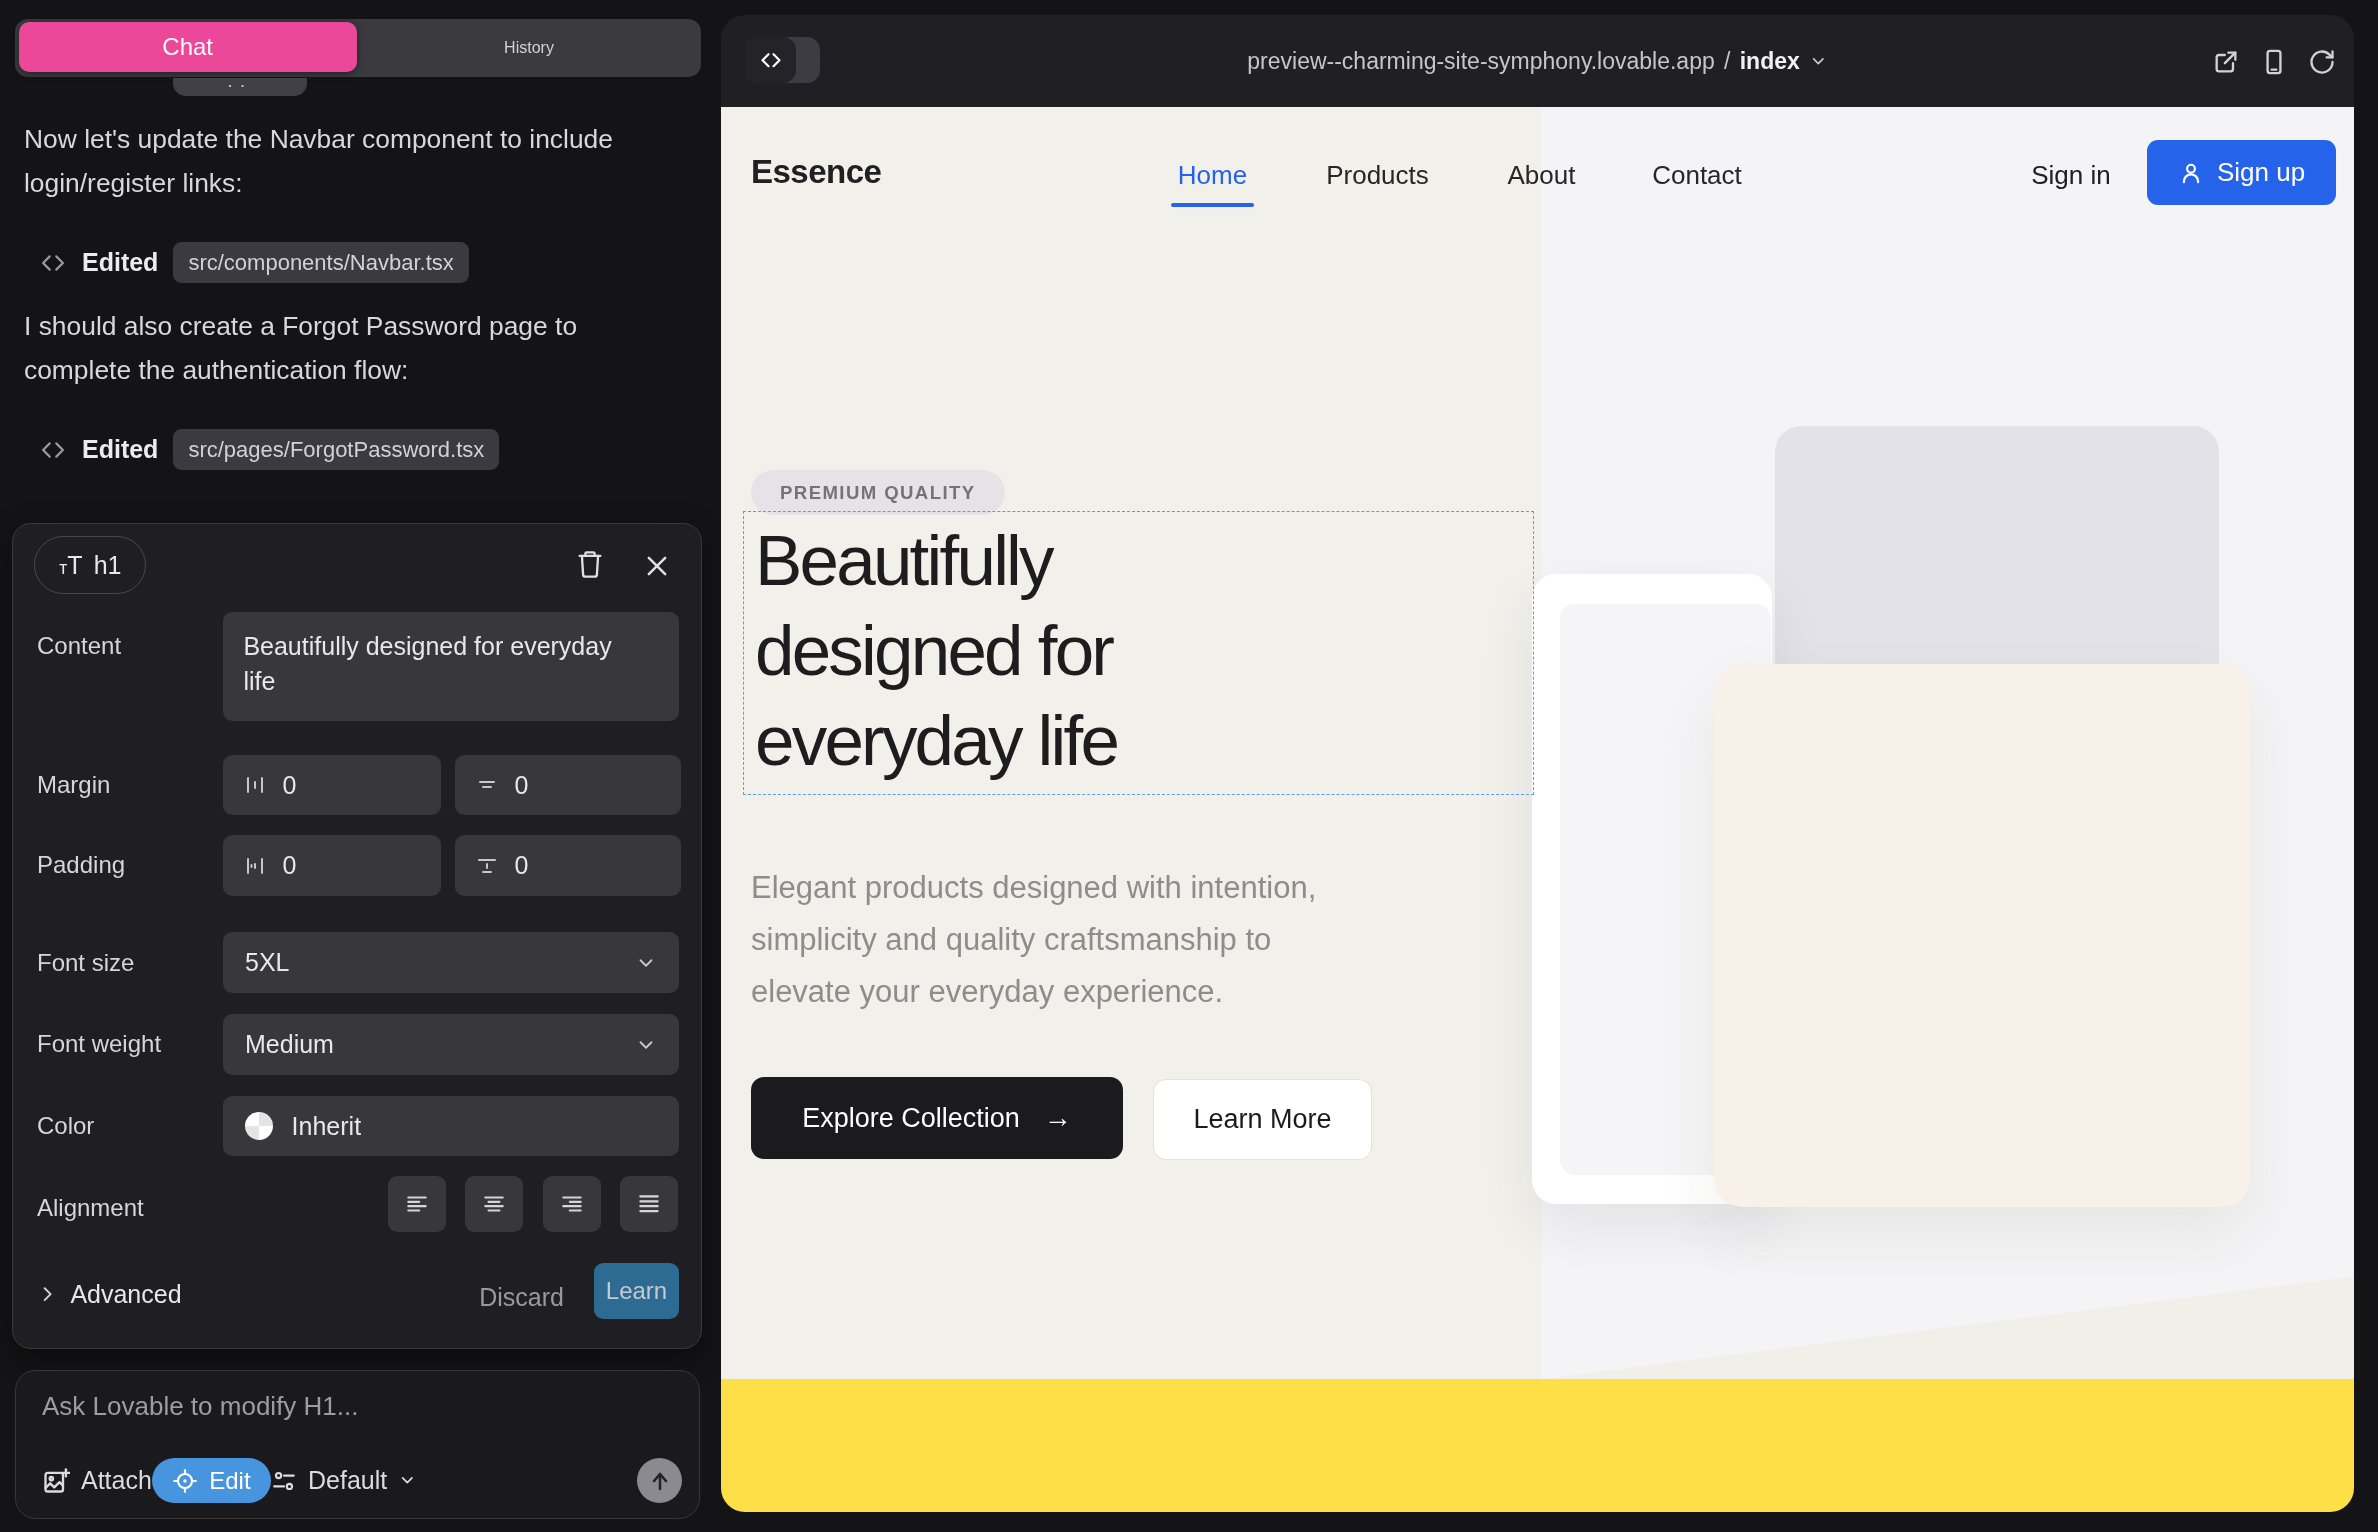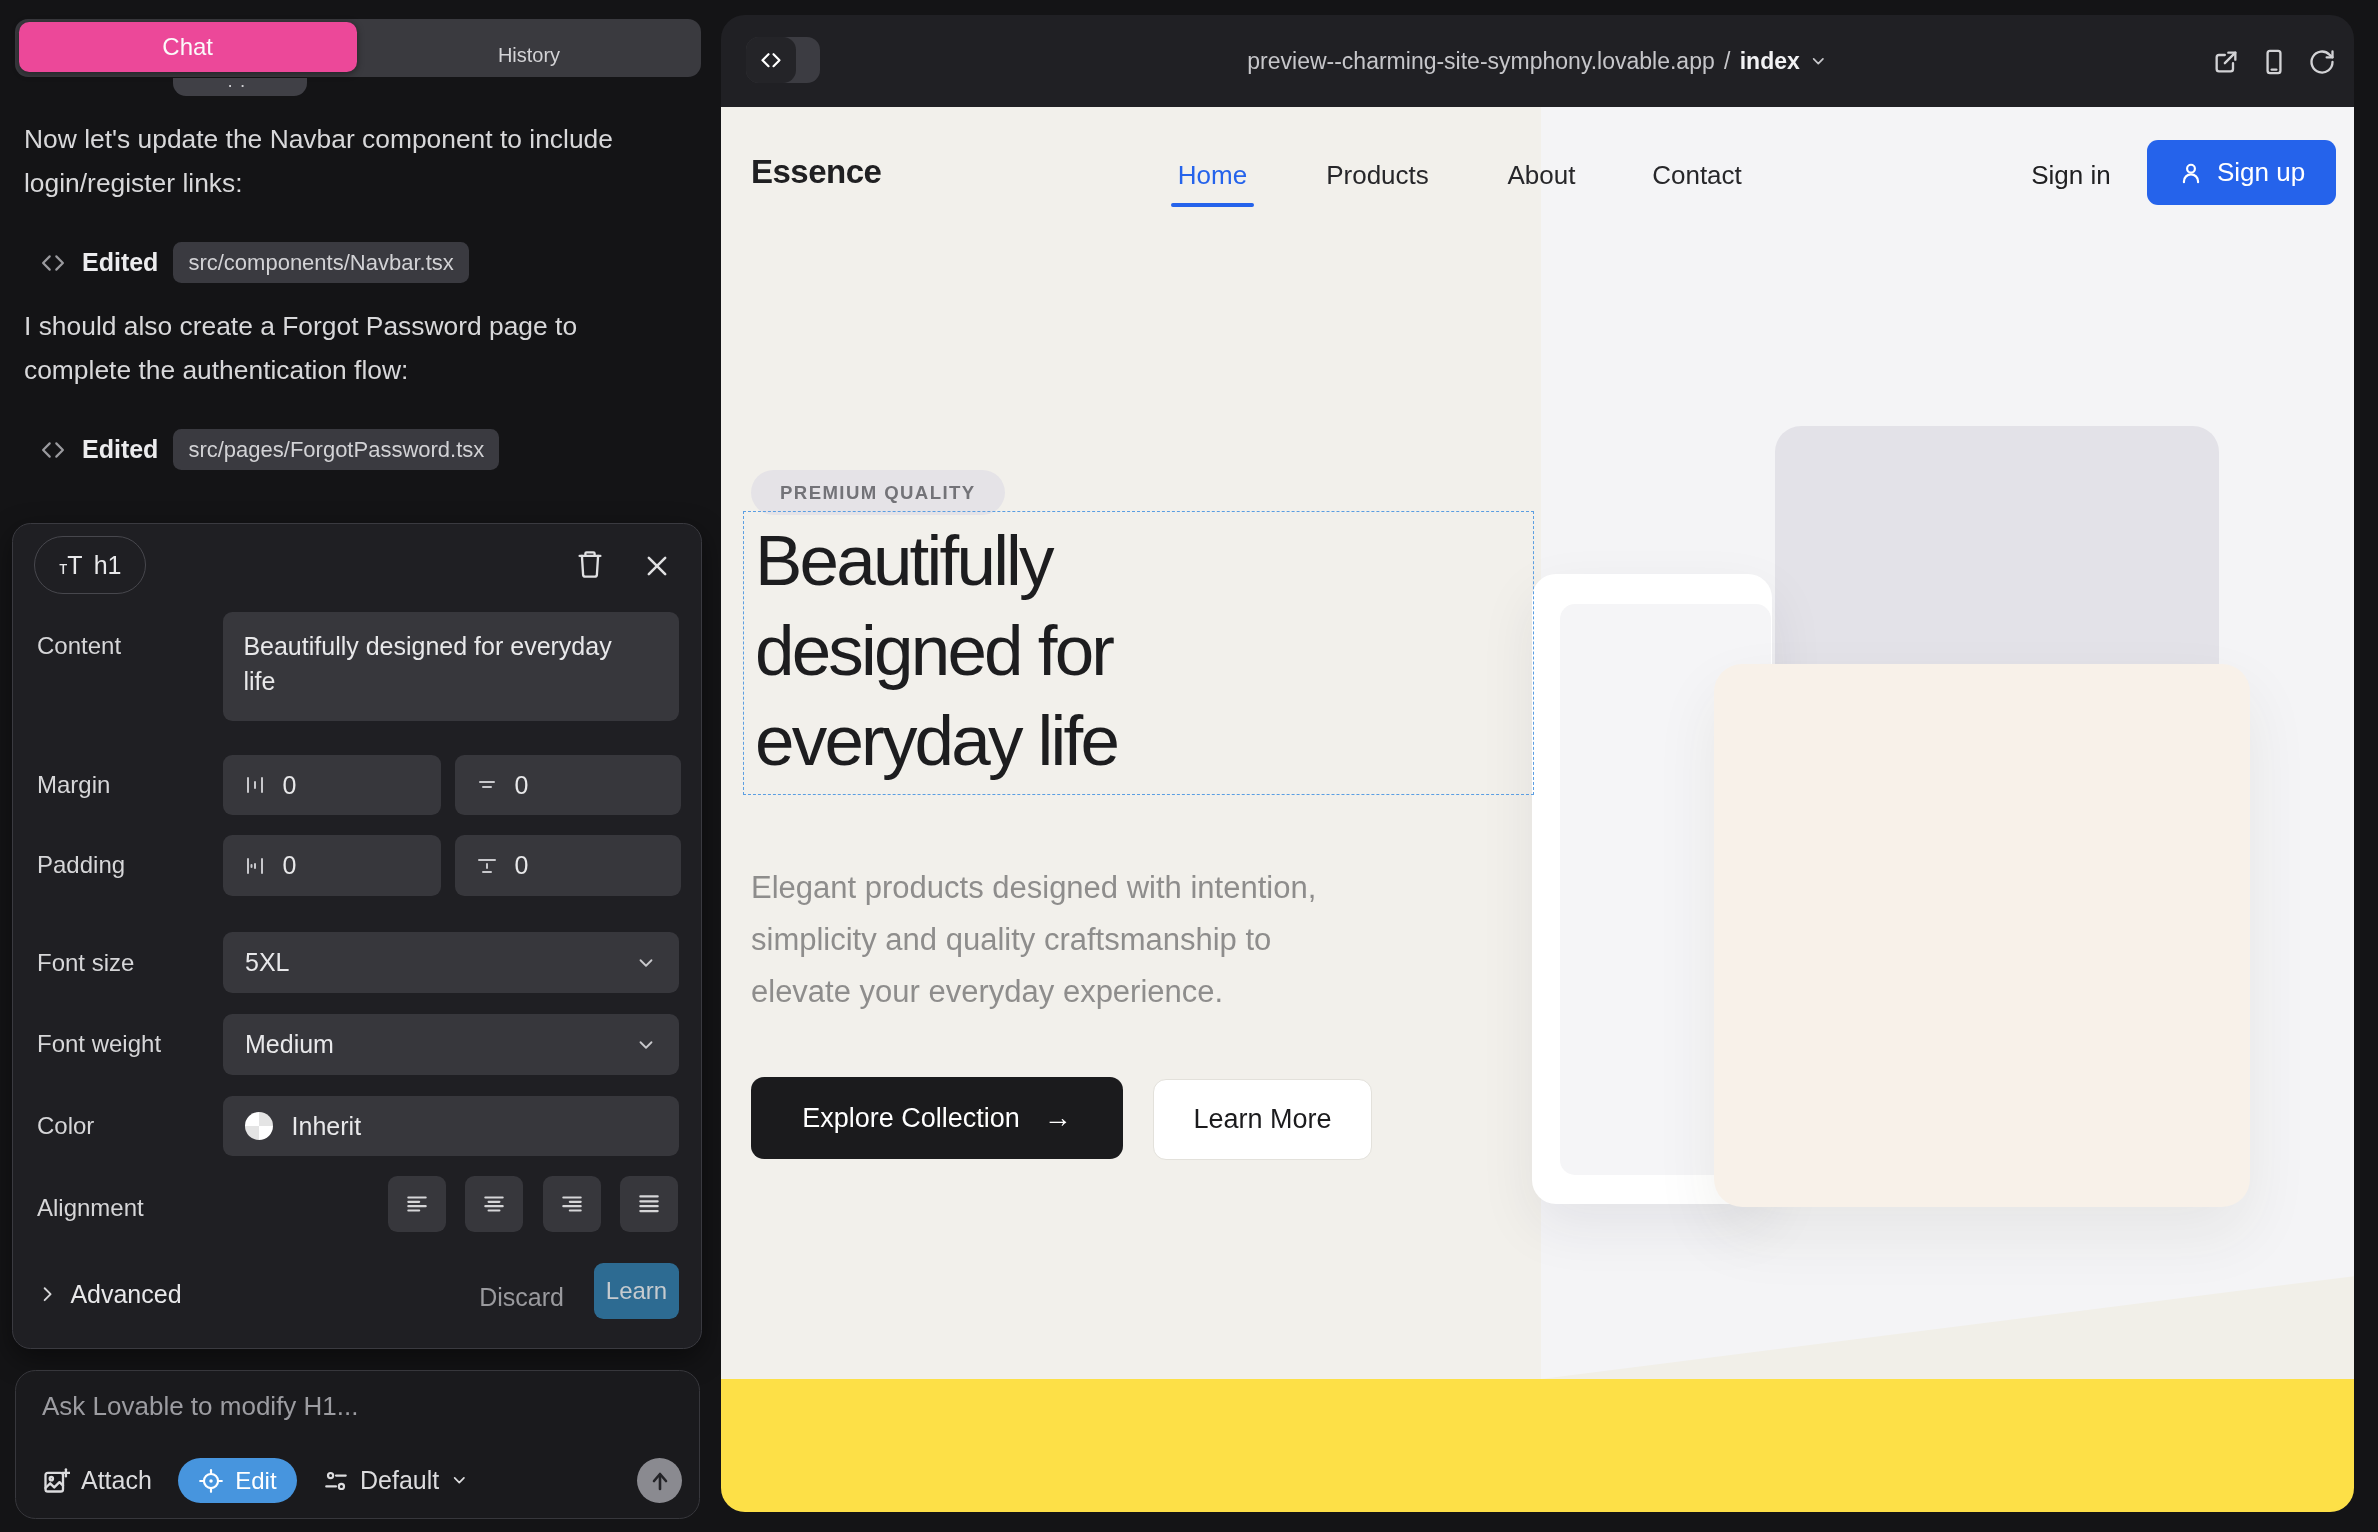--- a/index.html
+++ b/index.html
@@ -3,21 +3,21 @@
 <meta charset="utf-8">
 <style>
   * { margin:0; padding:0; box-sizing:border-box; }
   html,body { background:#0f0f11; }
   body { font-family:"Liberation Sans", sans-serif; }
   #stage { position:relative; width:2378px; height:1532px; background:#141416; overflow:hidden; }
 
   
   .tabbar { position:absolute; left:15px; top:18.6px; width:686px; height:58px; background:#3a3a3f; border-radius:13px; }
   .tab-active { position:absolute; left:3.7px; top:3.7px; width:338px; height:50px; background:#ec4899; border-radius:10.2px; box-shadow:0 1.9px 7.4px rgba(0,0,0,.4); display:flex; align-items:center; justify-content:center; color:#fafafa; font-size:24px; }
-  .tab-history { position:absolute; left:345px; top:8px; width:338px; height:58px; display:flex; align-items:center; justify-content:center; color:#d3d3d6; font-size:20px; }
+  .tab-history { position:absolute; left:345px; top:0; width:338px; height:58px; display:flex; align-items:center; justify-content:center; color:#d3d3d6; font-size:16px; }
   .partial-pill { position:absolute; left:173px; top:78px; width:134px; height:17.6px; background:#404046; border-radius:0 0 13px 13px; overflow:hidden; text-align:center; color:#cfcfd2; font-size:18.6px; line-height:5.6px; letter-spacing:7.4px; }
 
   .chat-msg { position:absolute; left:24px; width:620px; color:#d8d8da; font-size:26.4px; line-height:44px; }
   .msg-1 { top:117px; }
   .msg-2 { top:304px; }
   .edited-row { position:absolute; left:39px; height:43px; display:flex; align-items:center; gap:15px; }
   .er-1 { top:241px; }
   .er-2 { top:428px; }
   .edited-label { color:#ececee; font-size:25px; font-weight:700; }
   .file-pill { background:#3a3a40; border-radius:8.3px; padding:7.4px 15px; color:#d2d2d5; font-size:22px; }
@@ -41,21 +41,21 @@
   .swatch { width:28px; height:28px; border-radius:50%; background:#fff; background-image:conic-gradient(#e4e4e4 0 25%, #fff 0 50%, #e4e4e4 0 75%, #fff 0); margin-right:18.6px; }
   .align-btn { position:absolute; top:652px; width:58px; height:56px; background:#37373c; border-radius:9.3px; display:flex; align-items:center; justify-content:center; }
   .adv-row { position:absolute; left:24px; top:756px; display:flex; align-items:center; gap:13px; color:#e8e8ea; font-size:25px; }
   .discard { position:absolute; right:137px; top:759px; color:#9a9a9e; font-size:25px; }
   .save-btn { position:absolute; left:581px; top:739px; width:85px; height:56px; background:#2d6b92; border-radius:9.3px; color:#c6cbcf; font-size:24px; display:flex; align-items:center; justify-content:center; }
 
   
   .composer { position:absolute; left:15px; top:1370px; width:685px; height:149px; background:#1a1a1d; border:0.9px solid #37373c; border-radius:20.4px; }
   .composer textarea { position:absolute; left:26px; top:20.4px; width:603px; height:52px; background:transparent; border:none; outline:none; resize:none; color:#e6e6e8; font-size:26px; font-family:"Liberation Sans", sans-serif; }
   .composer textarea::placeholder { color:#9c9ca1; }
-  .composer-row { position:absolute; left:26px; bottom:15px; height:45px; display:flex; align-items:center; gap:26px; }
+  .composer-row { position:absolute; left:26px; bottom:15px; height:45px; display:flex; align-items:center; }
   .comp-item { display:flex; align-items:center; gap:11px; color:#dcdcde; font-size:25px; }
   .edit-pill { height:45px; padding:0 20.4px; border-radius:927px; background:#4795de; display:flex; align-items:center; gap:11px; color:#fff; font-size:24px; }
   .send-btn { position:absolute; right:16.7px; bottom:15px; width:45px; height:45px; border-radius:50%; background:#8a8a90; display:flex; align-items:center; justify-content:center; }
 
   
   .frame { position:absolute; left:721px; top:15px; width:1633px; height:1497px; background:#202024; border-radius:24px; overflow:hidden; }
   .chrome { position:absolute; left:0; top:0; width:100%; height:92px; display:flex; align-items:center; justify-content:center; }
   .code-toggle { position:absolute; left:25px; top:22px; width:74px; height:46px; background:#3c3c42; border-radius:13px; }
   .code-knob { position:absolute; left:0; top:0; width:50px; height:46px; background:#242428; border-radius:13px; display:flex; align-items:center; justify-content:center; }
   .url { display:flex; align-items:center; gap:9.3px; font-size:23px; color:#c6c6ca; }

